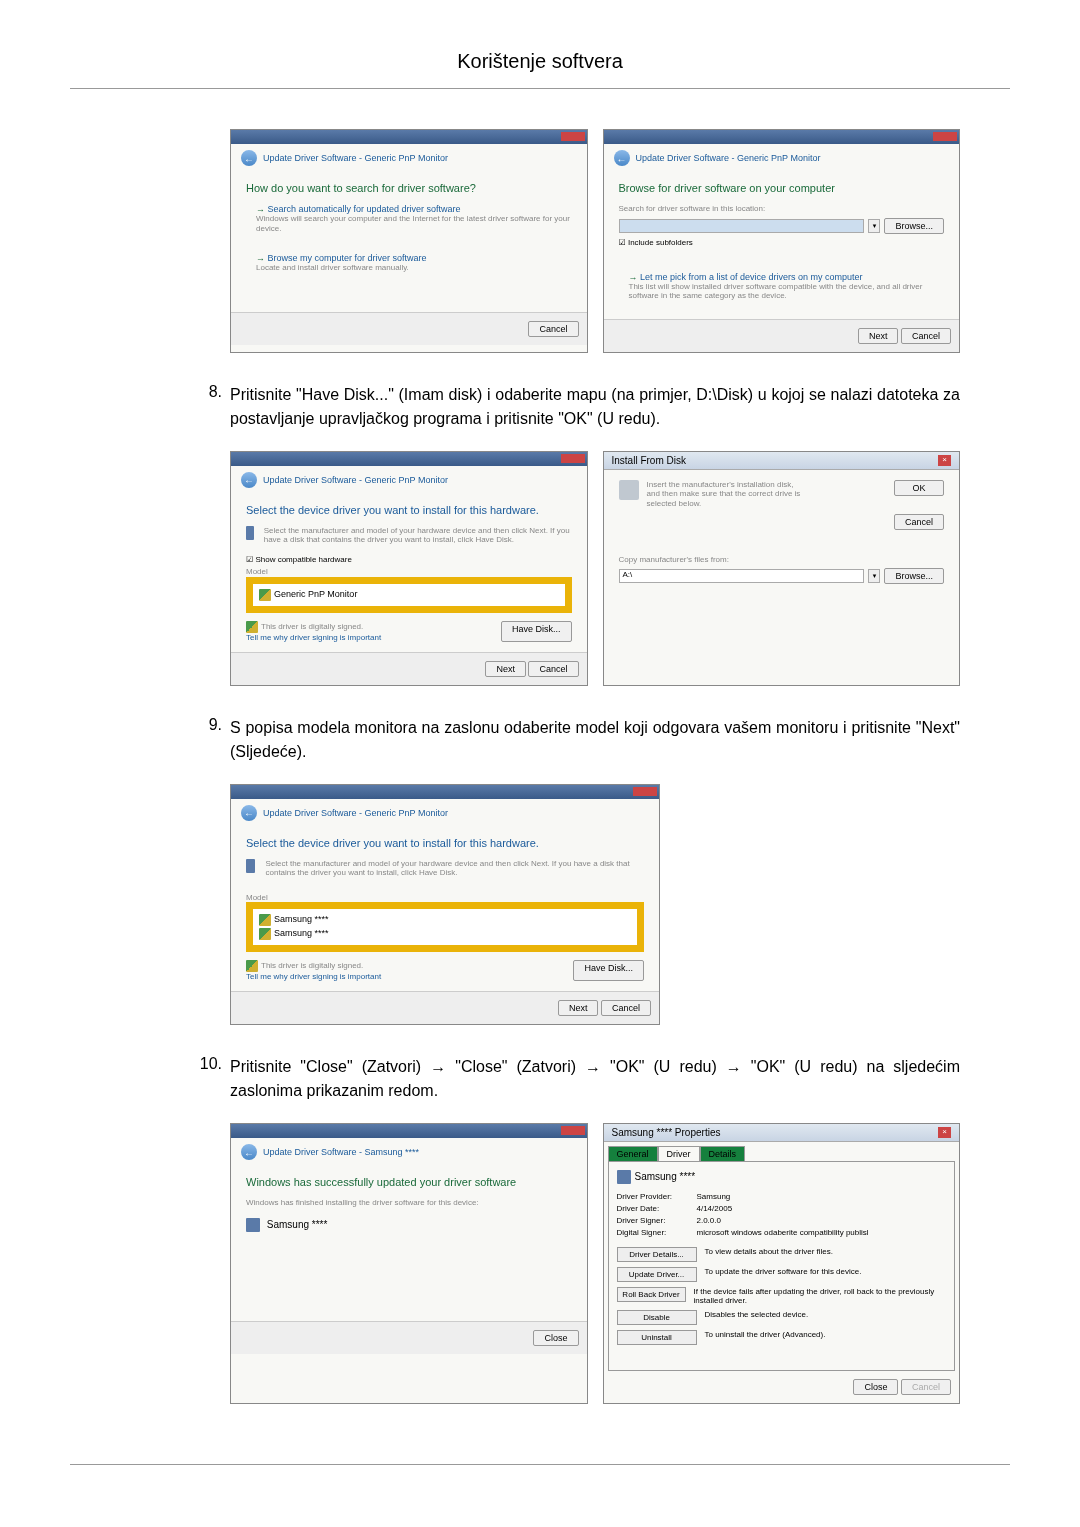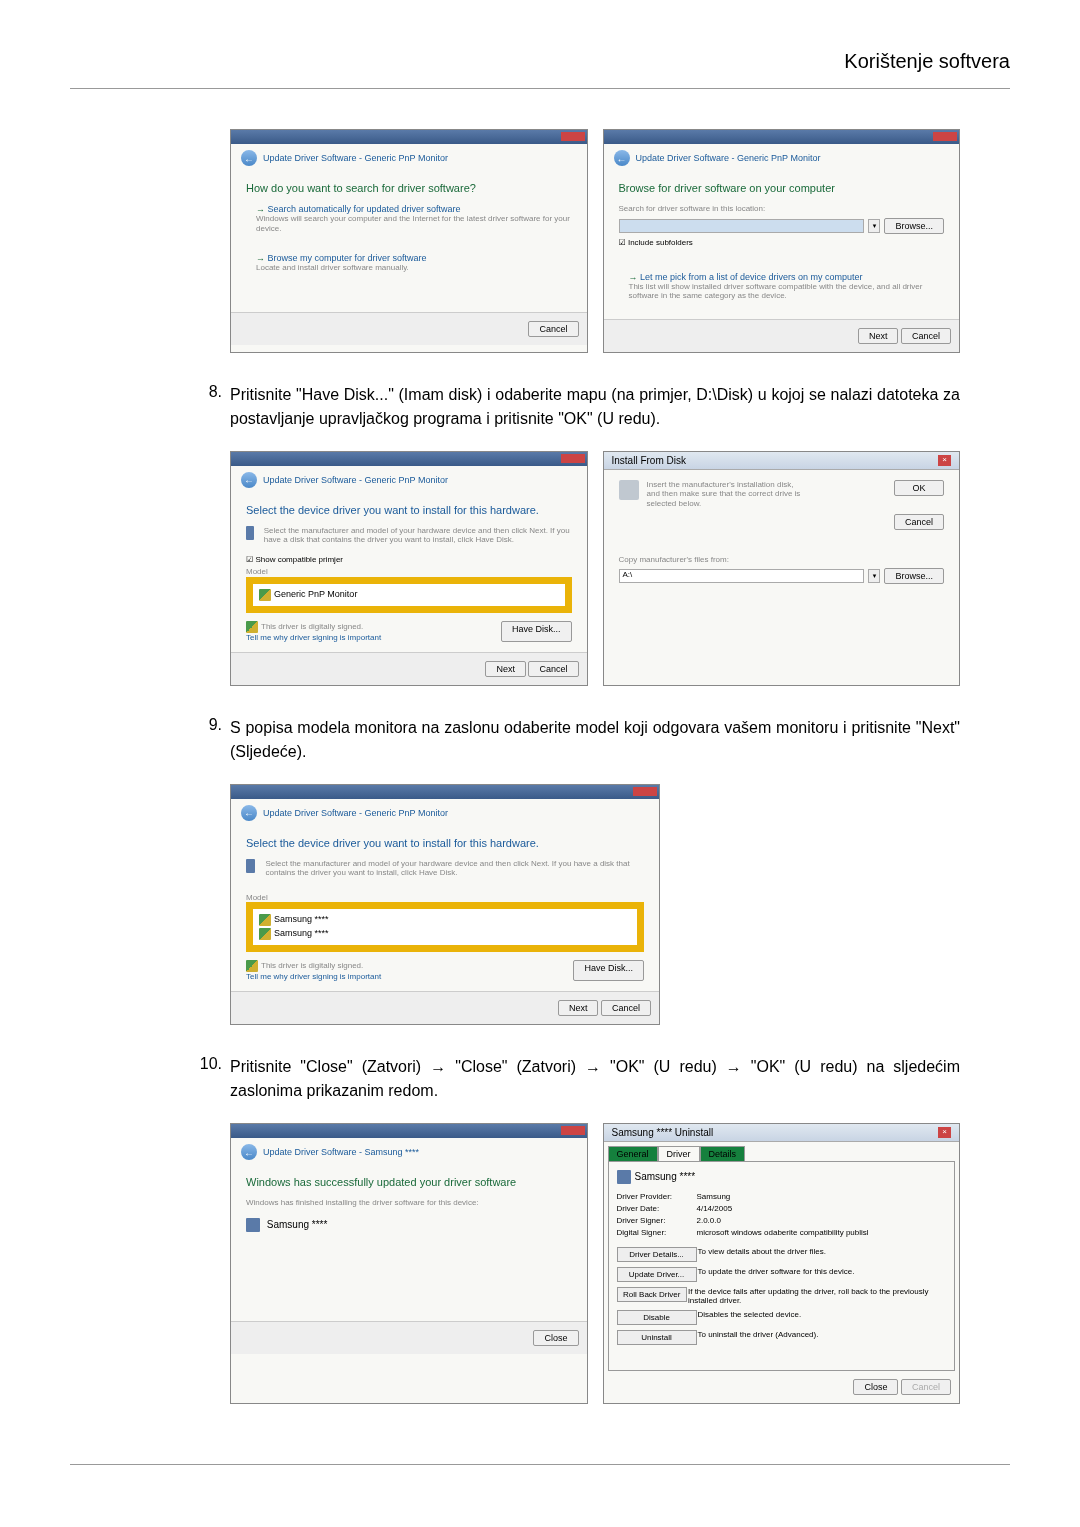--- a/index.html
+++ b/index.html
@@ -1,18 +1,18 @@
 <!DOCTYPE html>
 <html><head>
   <meta charset="utf-8">
   <style>
     * { margin: 0; padding: 0; box-sizing: border-box; }
     body { font-family: Arial, sans-serif; background: #fff; width: 1080px; margin: 0 auto; }
     .page { padding: 50px 70px; }
-    .header { text-align: right; font-size: 20px; margin-bottom: 15px; }
+    .header { text-align: center; font-size: 20px; margin-bottom: 15px; }
     .header-line { border-bottom: 1px solid #999; margin-bottom: 40px; }
     .step-row { display: flex; margin-bottom: 20px; padding-left: 120px; padding-right: 50px; }
     .step-num { width: 40px; text-align: right; padding-right: 8px; font-size: 16px; flex-shrink: 0; }
     .step-text { font-size: 16px; line-height: 1.5; text-align: justify; }
     .image-row { display: flex; gap: 15px; padding-left: 160px; padding-right: 50px; margin-bottom: 30px; margin-top: 10px; }
     .image-row.single { padding-right: 350px; }
     .screenshot { flex: 1; border: 1px solid #888; background: #f8f8f5; font-size: 9px; position: relative; }
     .ss-titlebar { background: linear-gradient(#5a7aa8, #3a5a88); height: 14px; position: relative; }
     .ss-titlebar::after { content: ""; position: absolute; right: 2px; top: 2px; width: 24px; height: 9px; background: #c44; }
     .ss-crumb { padding: 6px 10px; display: flex; align-items: center; gap: 6px; color: #1a5a9a; font-size: 9px; }
@@ -34,21 +34,21 @@
     .monitor-icon { width: 14px; height: 14px; background: #5a7aa8; display: inline-block; vertical-align: middle; margin-right: 4px; border-radius: 1px; }
     .shield-icon { width: 12px; height: 12px; background: linear-gradient(135deg, #4a9a4a 50%, #d0b030 50%); display: inline-block; vertical-align: middle; margin-right: 3px; border-radius: 1px; }
     .dialog-title { background: linear-gradient(#e0e8f0,#c8d4e4); padding: 3px 8px; font-size: 10px; border-bottom: 1px solid #aaa; display: flex; justify-content: space-between; }
     .dialog-title .xbtn { background: #c44; color: #fff; padding: 0 4px; font-size: 8px; }
     .prop-tabs { display: flex; font-size: 9px; padding: 4px 4px 0; gap: 0; }
     .prop-tab { border: 1px solid #999; padding: 2px 8px; background: #15803d; border-bottom: none; position: relative; }
     .prop-tab.active { background: #f8f8f5; z-index: 2; }
     .prop-body { border: 1px solid #999; margin: 0 4px; padding: 8px; background: #f8f8f5; min-height: 210px; }
     .prop-row { display: flex; font-size: 8px; margin: 3px 0; align-items: flex-end; }
     .prop-label { width: 80px; }
-    .prop-btn-row { display: flex; gap: 1px; font-size: 8px; margin: 5px 0; align-items: flex-start; }
+    .prop-btn-row { display: flex; gap: 8px; font-size: 8px; margin: 5px 0; align-items: flex-start; }
     .prop-btn { width: 80px; border: 1px solid #999; background: #eee; padding: 2px; text-align: center; }
     .footer-line { border-top: 1px solid #999; margin-top: 60px; }
   </style>
 </head>
 <body>
 
 <div class="page">
   <div class="header">Korištenje softvera</div>
   <div class="header-line"></div>
 
@@ -113,21 +113,21 @@
       <div class="ss-crumb">
         <span class="back-icon">←</span>
         <span>Update Driver Software - Generic PnP Monitor</span>
       </div>
       <div class="ss-body">
         <div class="ss-heading" style="color:#1a5a9a">Select the device driver you want to install for this hardware.</div>
         <div style="display:flex;gap:6px">
           <span class="monitor-icon"></span>
           <div class="ss-sub">Select the manufacturer and model of your hardware device and then click Next. If you have a disk that contains the driver you want to install, click Have Disk.</div>
         </div>
-        <div class="ss-check" style="margin-top:10px">☑ <span>Show compatible primjer</span></div>
+        <div class="ss-check" style="margin-top:10px">☑ <span>Show compatible hardware</span></div>
         <div class="ss-sub">Model</div>
         <div class="ss-listbox">
           <div class="ss-list-item"><span class="shield-icon"></span><span>Generic PnP Monitor</span></div>
         </div>
         <div style="display:flex;justify-content:space-between;margin-top:8px">
           <div>
             <div class="ss-sub"><span class="shield-icon"></span><span>This driver is digitally signed.</span></div>
             <div class="ss-link" style="font-size:8px">Tell me why driver signing is important</div>
           </div>
           <span class="ss-btn">Have Disk...</span>
@@ -222,21 +222,21 @@
         <div style="margin-top:10px;font-size:10px">
           <span class="monitor-icon"></span>
           <span>Samsung ****</span>
         </div>
       </div>
       <div class="ss-footer"><span class="ss-btn">Close</span></div>
     </div>
 
     <div class="screenshot">
       <div class="dialog-title">
-        <span>Samsung **** Uninstall</span>
+        <span>Samsung **** Properties</span>
         <span class="xbtn">×</span>
       </div>
       <div class="prop-tabs">
         <div class="prop-tab">General</div>
         <div class="prop-tab active">Driver</div>
         <div class="prop-tab">Details</div>
       </div>
       <div class="prop-body">
         <div style="font-size:10px;margin-bottom:8px"><span class="monitor-icon"></span><span>Samsung ****</span></div>
         <div class="prop-row">

